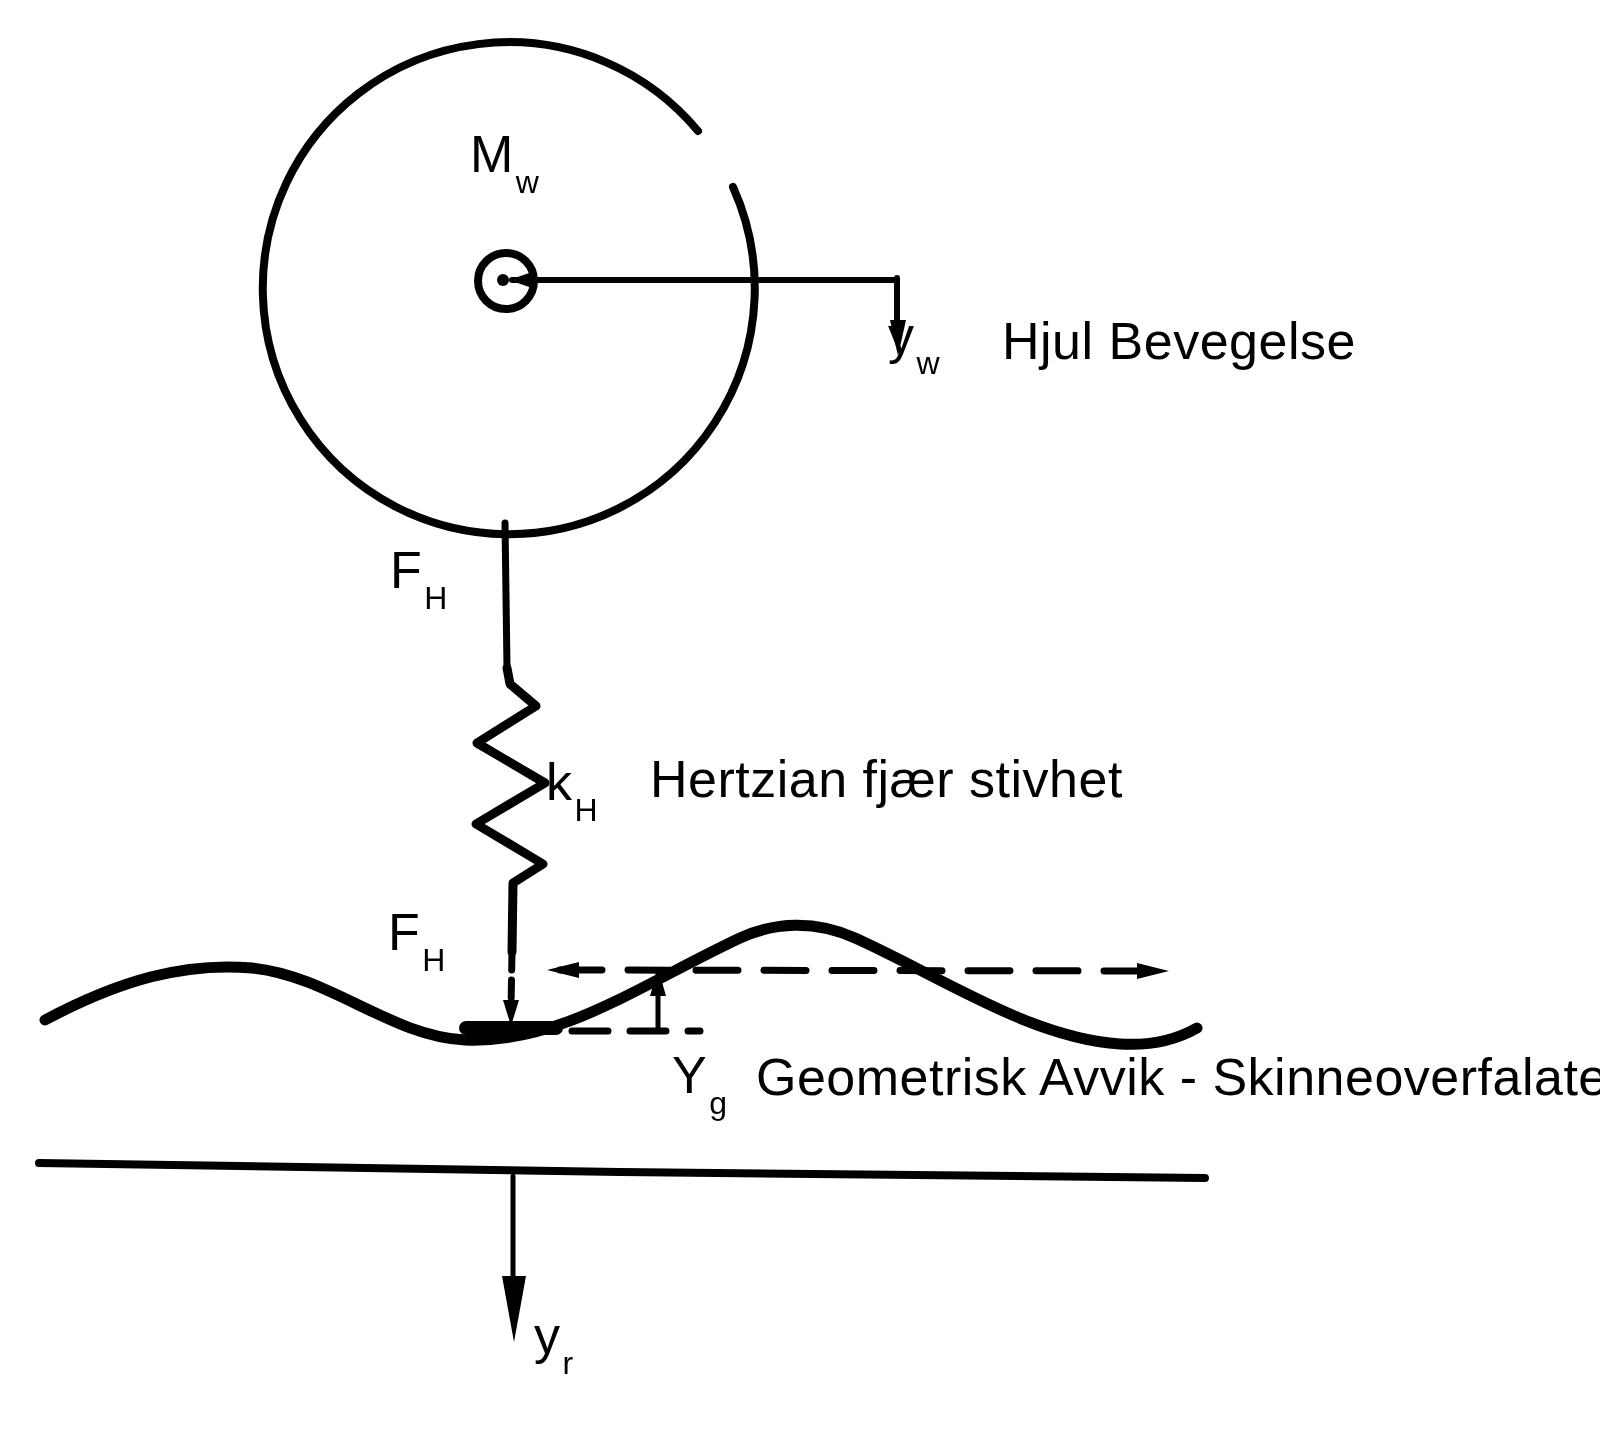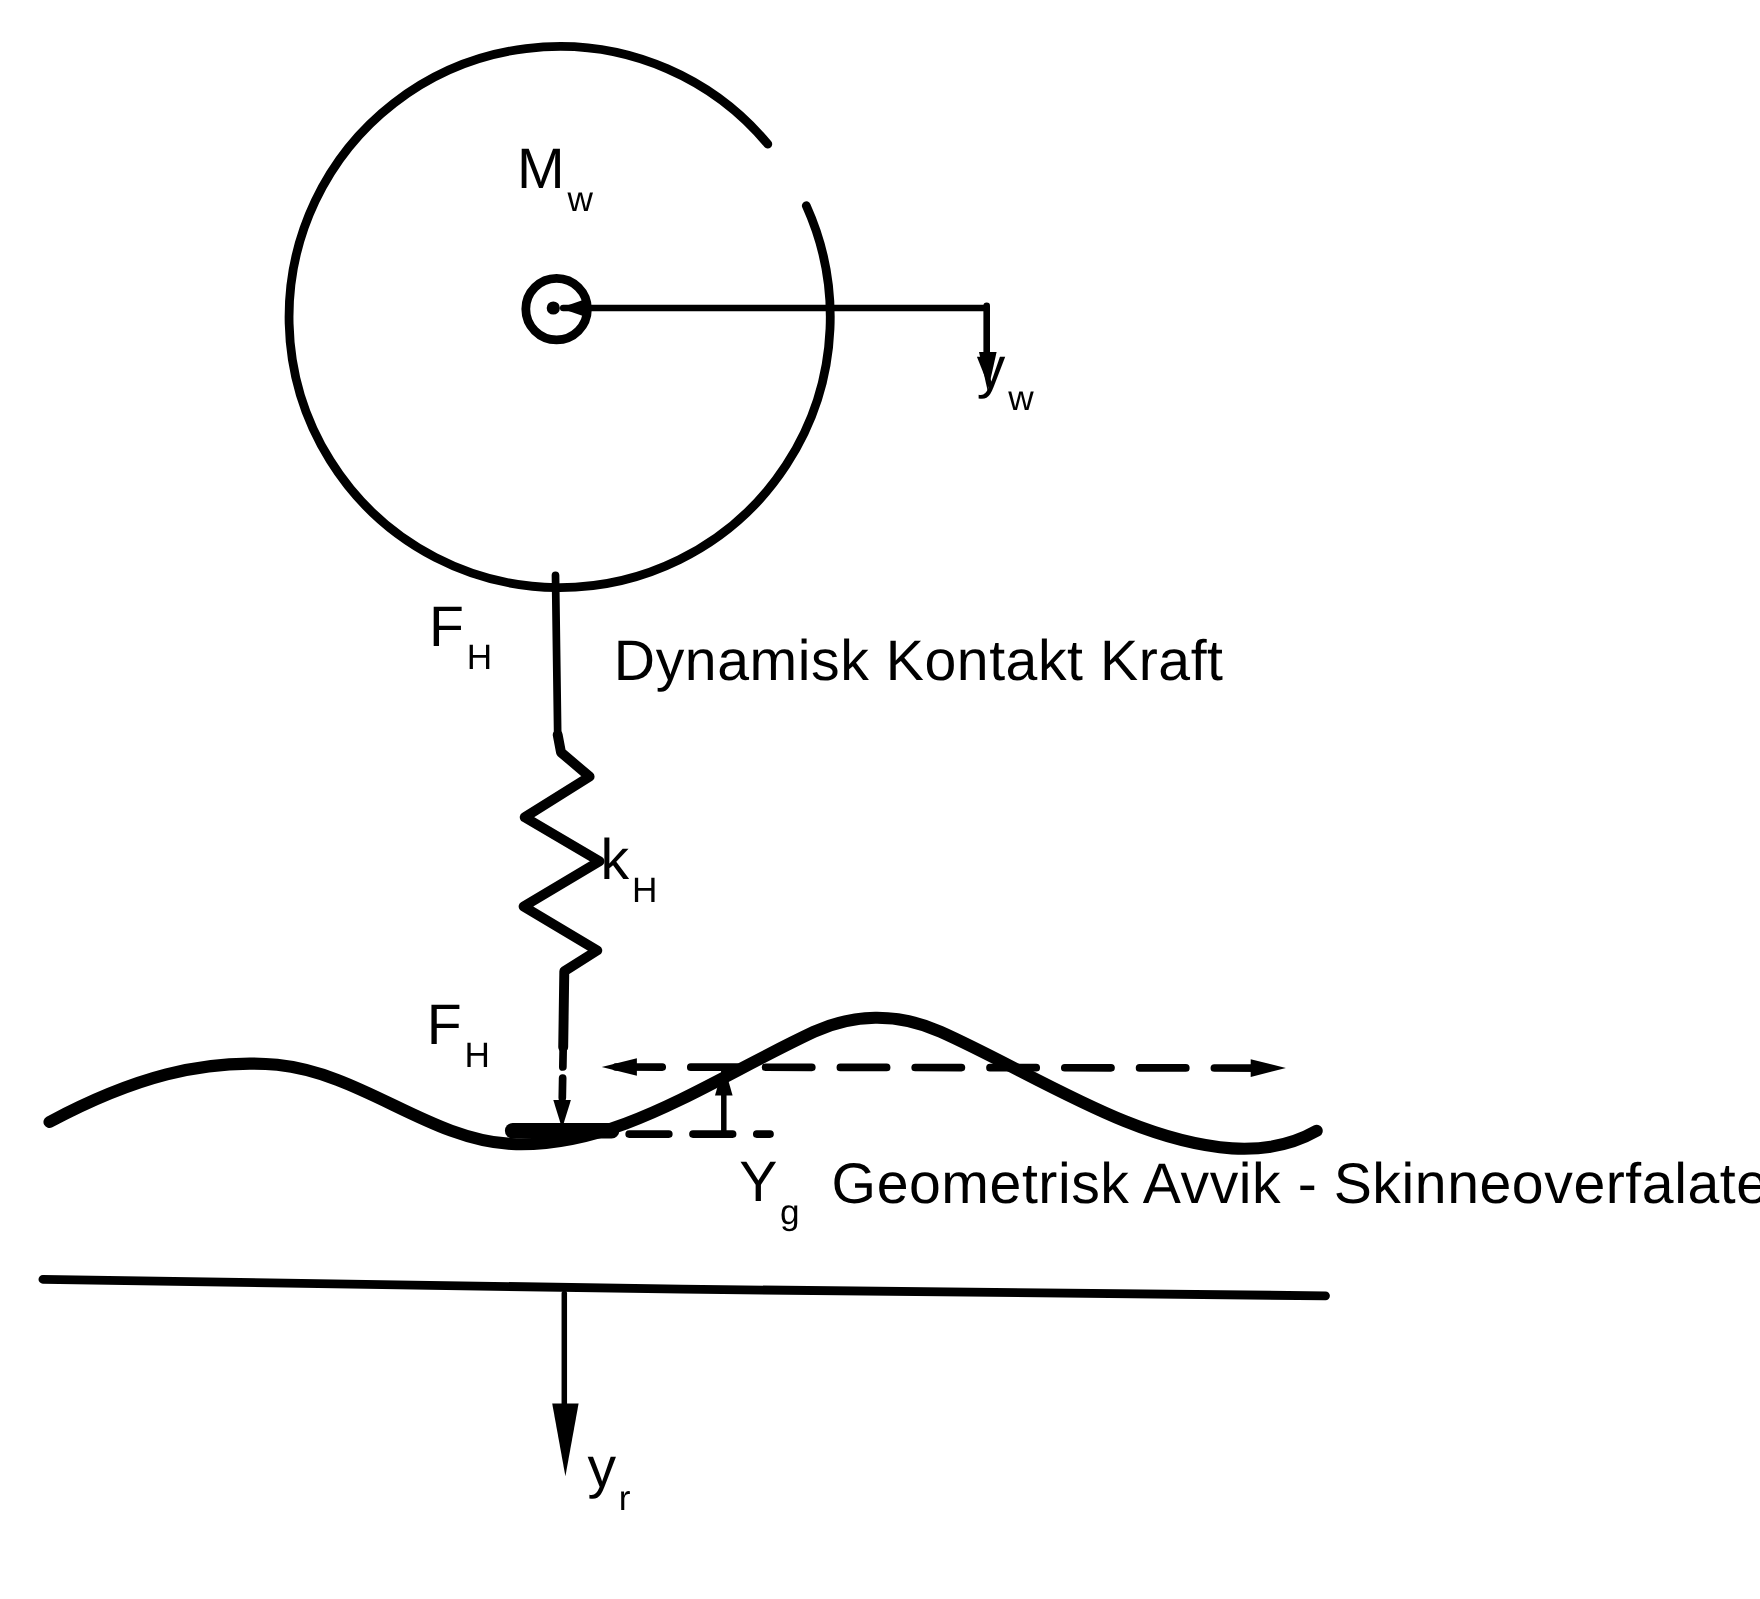--- a/index.html
+++ b/index.html
@@ -85,29 +85,30 @@
     </g>
   </svg>
 
   <div class="lbl" style="left:470px; top:128px">
     <span>M</span><sub>w</sub>
   </div>
 
   <div class="lbl" style="left:888px; top:309px">
     <span>y</span><sub>w</sub>
   </div>
+  <div class="lbl" style="left:1002px; top:315px">Hjul Bevegelse</div>
 
   <div class="lbl" style="left:390px; top:544px">
     <span>F</span><sub>H</sub>
   </div>
-  <div class="lbl" style="left:558px; top:575px">Dynamisk Kontakt Kraft</div>
 
   <div class="lbl" style="left:546px; top:756px">
     <span>k</span><sub>H</sub>
   </div>
+  <div class="lbl" style="left:650px; top:753px">Hertzian fjær stivhet</div>
 
   <div class="lbl" style="left:388px; top:906px">
     <span>F</span><sub>H</sub>
   </div>
 
   <div class="lbl" style="left:672px; top:1049px">
     <span>Y</span><sub>g</sub>
   </div>
   <div class="lbl" style="left:756px; top:1051px">Geometrisk Avvik - Skinneoverfalate</div>
 

